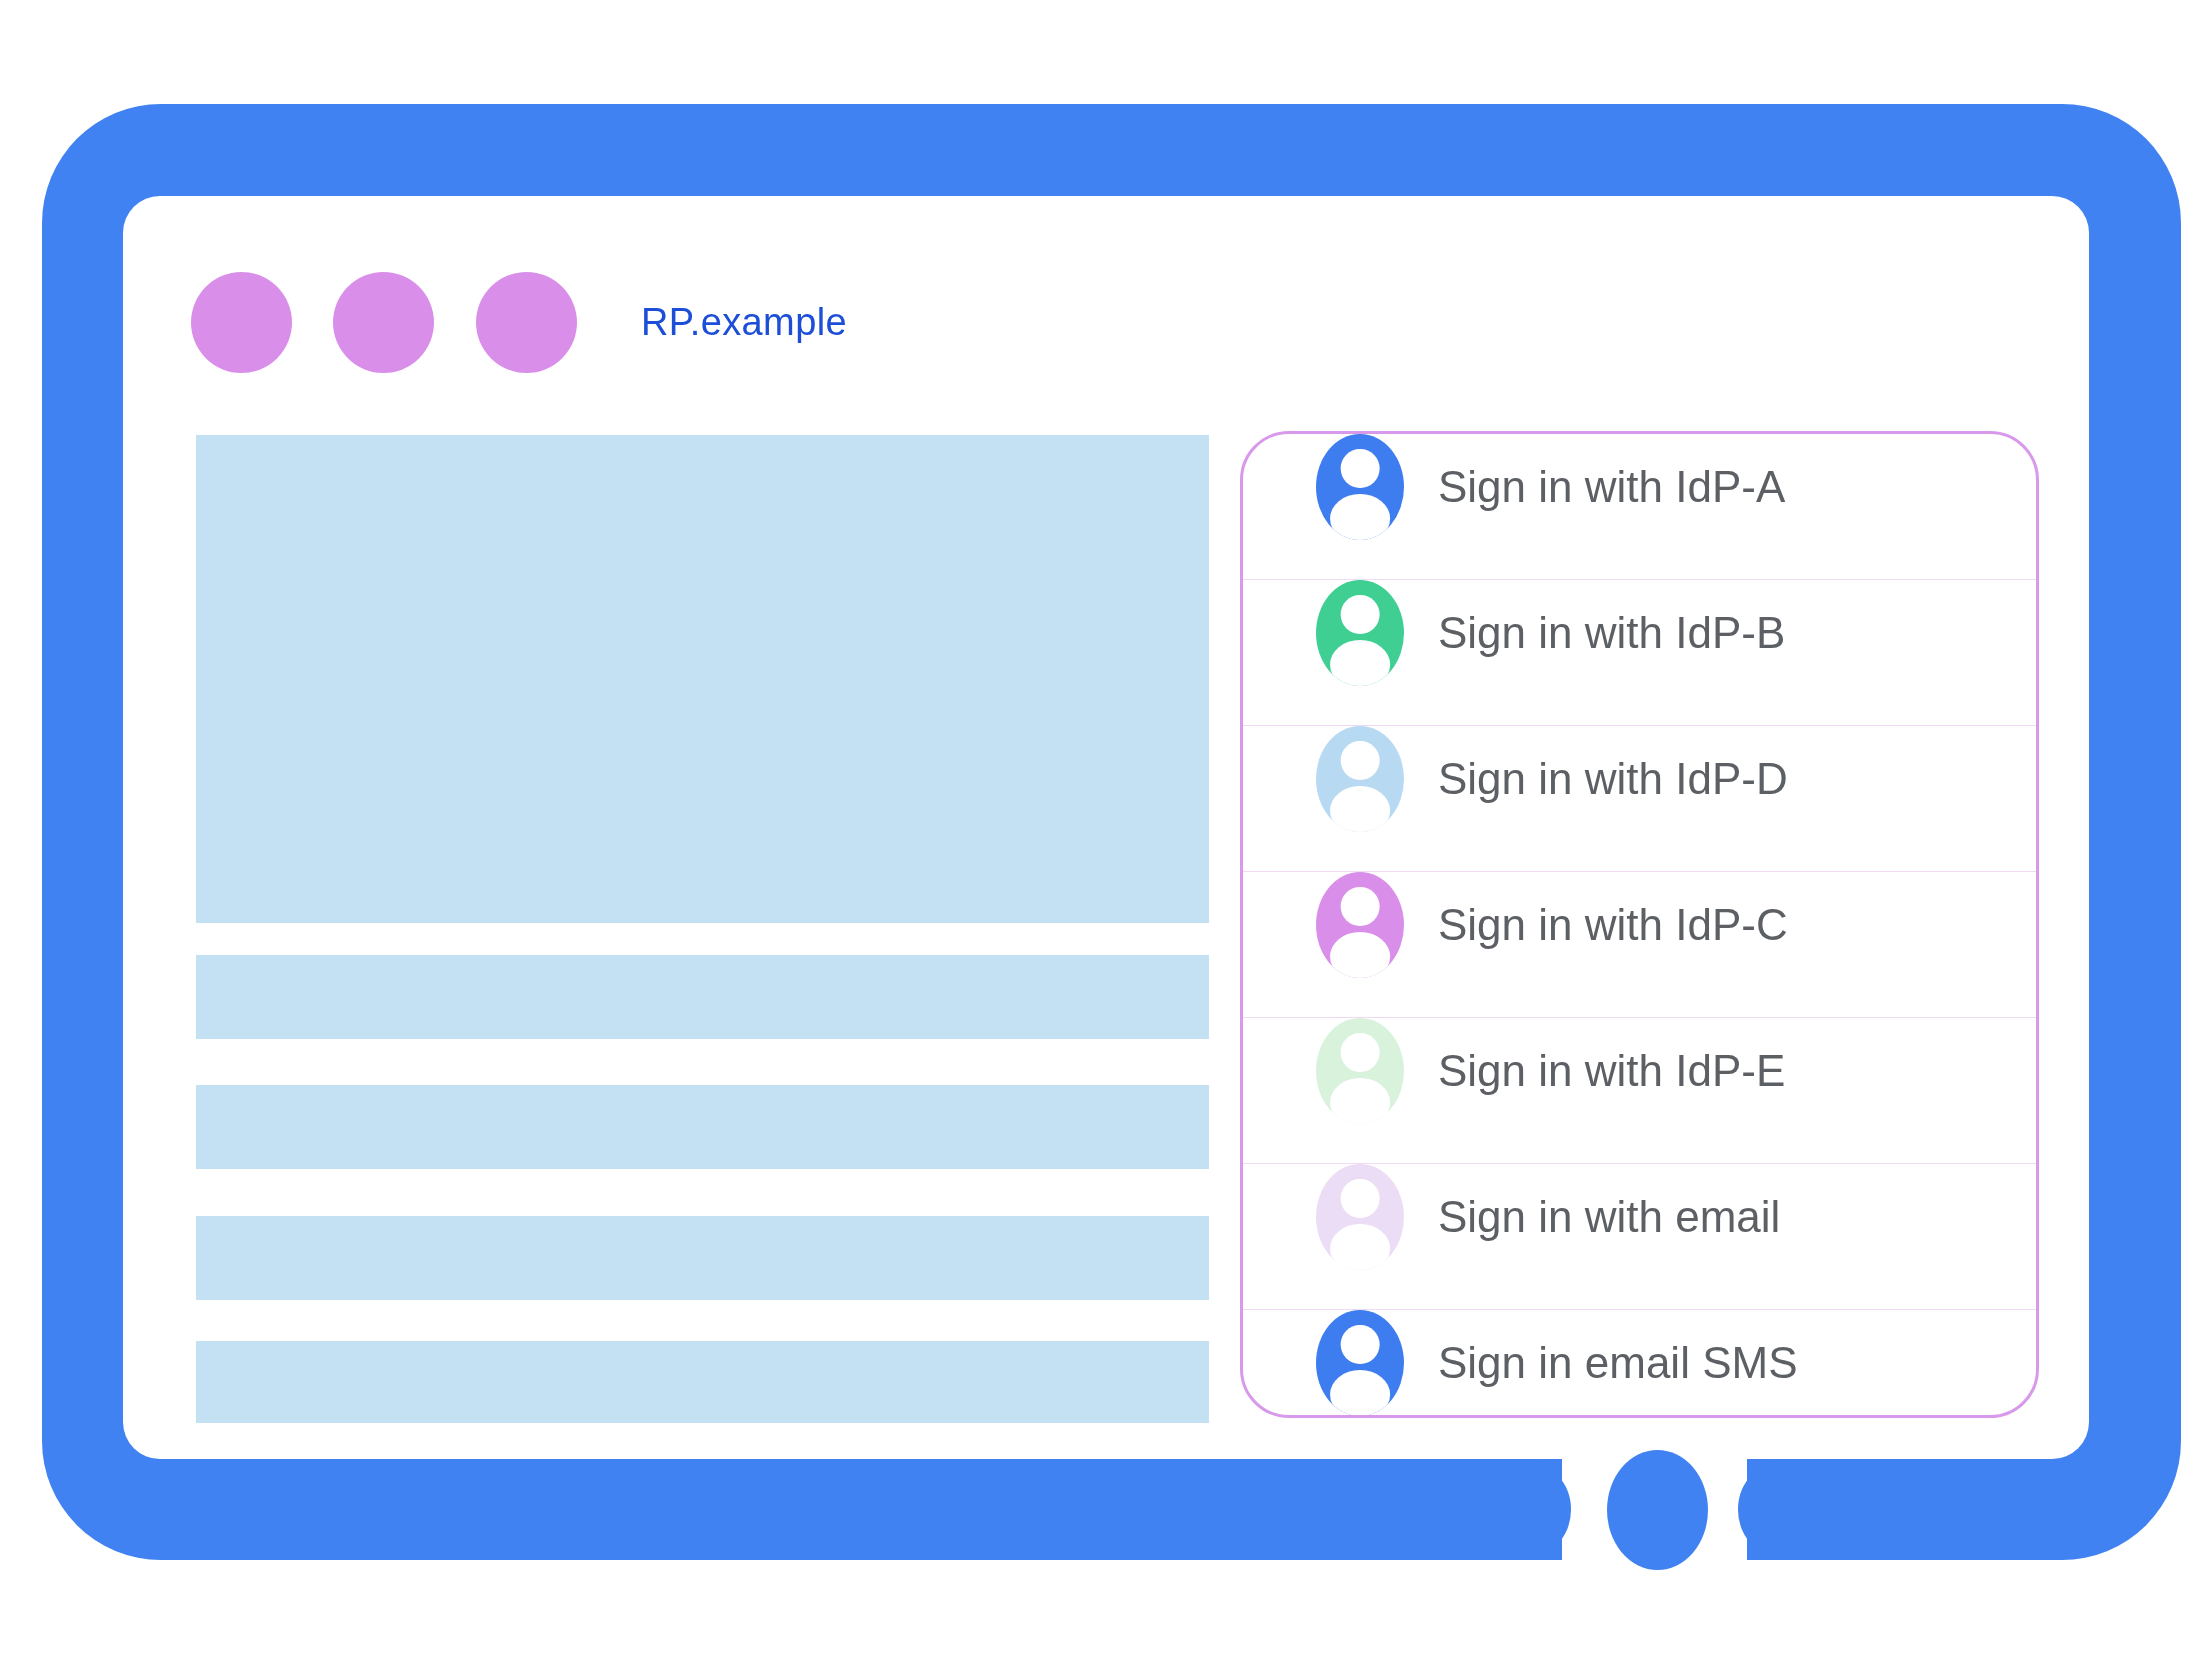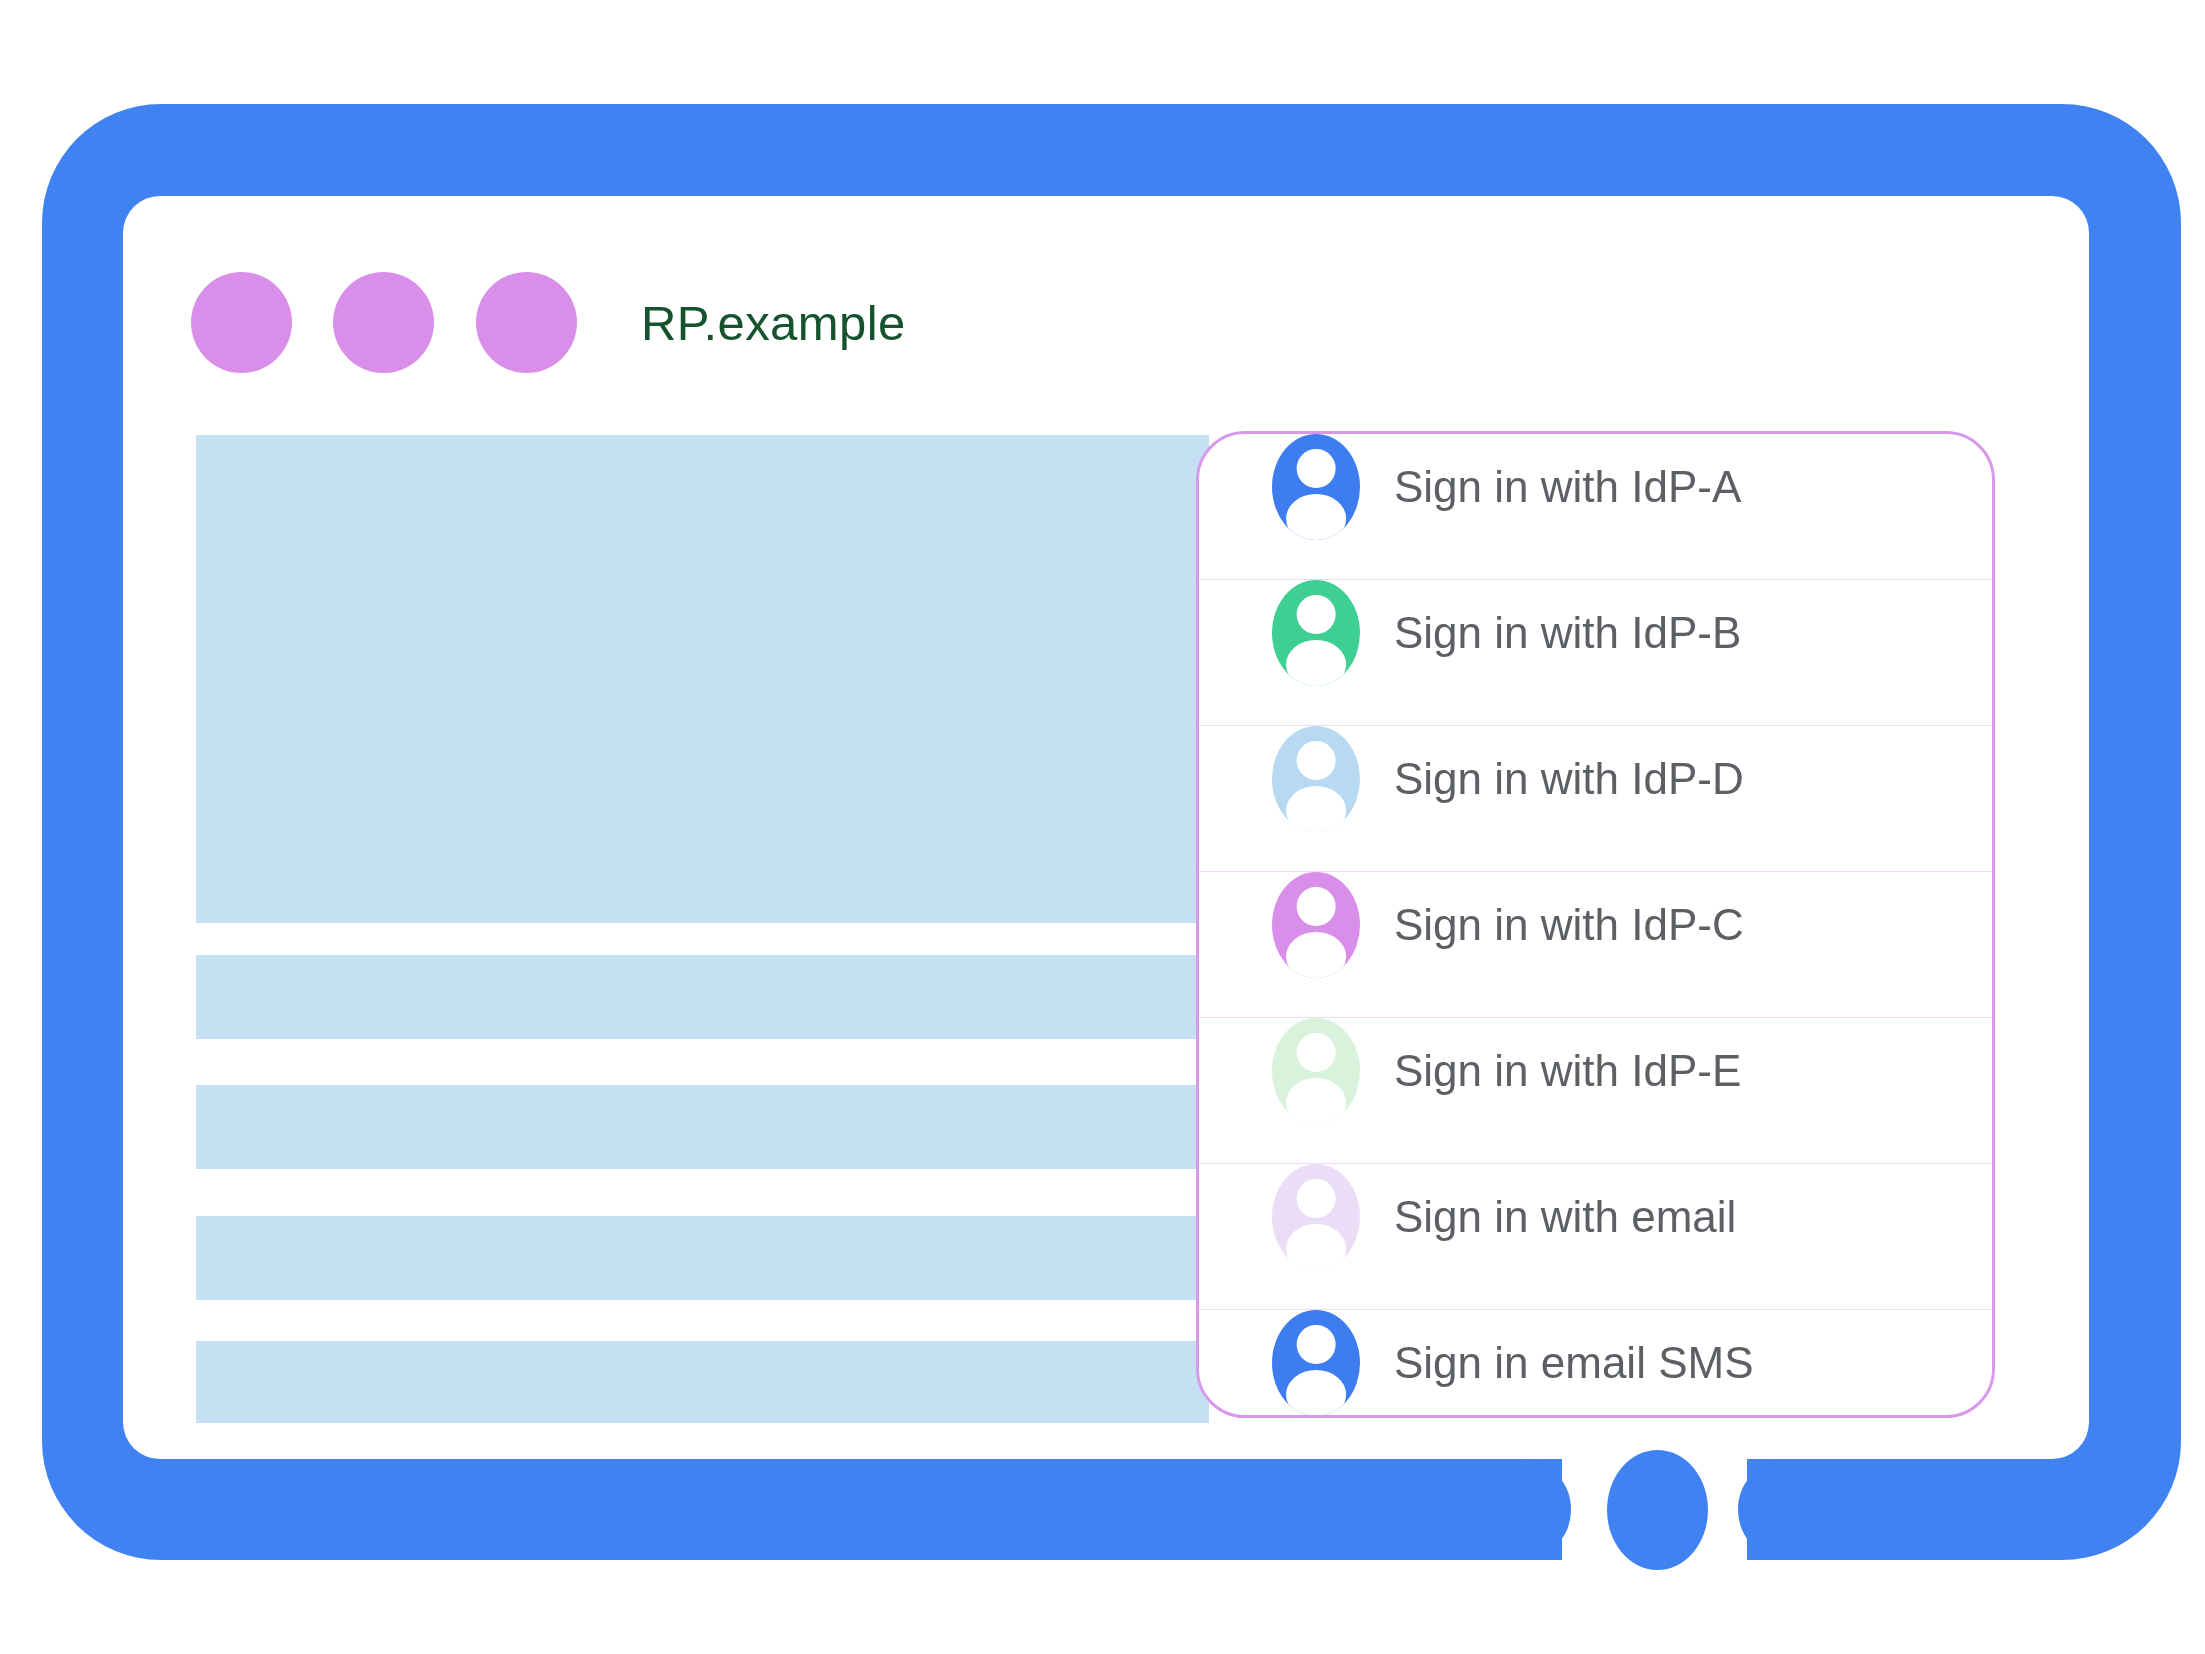--- a/index.html
+++ b/index.html
@@ -20,32 +20,32 @@
   .notch-gap{position:absolute;left:1562px;top:1438px;width:185px;height:141px;background:#ffffff;}
   .cap-left{position:absolute;left:1447px;top:1459px;width:124px;height:101px;background:#4182F2;border-radius:0 50px 50px 0;}
   .cap-right{position:absolute;left:1738px;top:1459px;width:124px;height:101px;background:#4182F2;border-radius:50px 0 0 50px;}
   .notch-dot{position:absolute;left:1607px;top:1450px;width:101px;height:120px;background:#4182F2;border-radius:50%;}
   
   .dot{position:absolute;top:272px;width:101px;height:101px;border-radius:50%;background:#D98FE9;}
   .dot.d1{left:191px;} .dot.d2{left:333px;} .dot.d3{left:476px;}
   
   .site-title{
     position:absolute;left:641px;top:272px;height:101px;display:flex;align-items:center;
-    font-size:49px;font-weight:500;color:#14532d;letter-spacing:0.4px;
+    font-size:38px;font-weight:500;color:#1d4ed8;letter-spacing:0.4px;
   }
   
   .ph{position:absolute;left:196px;width:1013px;background:#C4E1F4;}
   .ph.hero{top:435px;height:488px;}
   .ph.b1{top:955px;height:84px;}
   .ph.b2{top:1085px;height:84px;}
   .ph.b3{top:1216px;height:84px;}
   .ph.b4{top:1341px;height:82px;}
   
   .panel{
-    position:absolute;left:1196px;top:431px;width:799px;height:987px;
+    position:absolute;left:1240px;top:431px;width:799px;height:987px;
     box-sizing:border-box;background:#ffffff;border:3.5px solid #D999EB;border-radius:49px;
     display:flex;flex-direction:column;overflow:hidden;
   }
   .row{
     flex:1;display:flex;align-items:center;padding-left:73px;box-sizing:border-box;cursor:pointer;
   }
   .row + .row{border-top:1.8px solid #F2DAF5;margin-top:39px;}
   .avatar{
     position:relative;flex:none;width:88px;height:106px;border-radius:50%;
     overflow:hidden;margin-right:34px;background:#3D7DF0;

